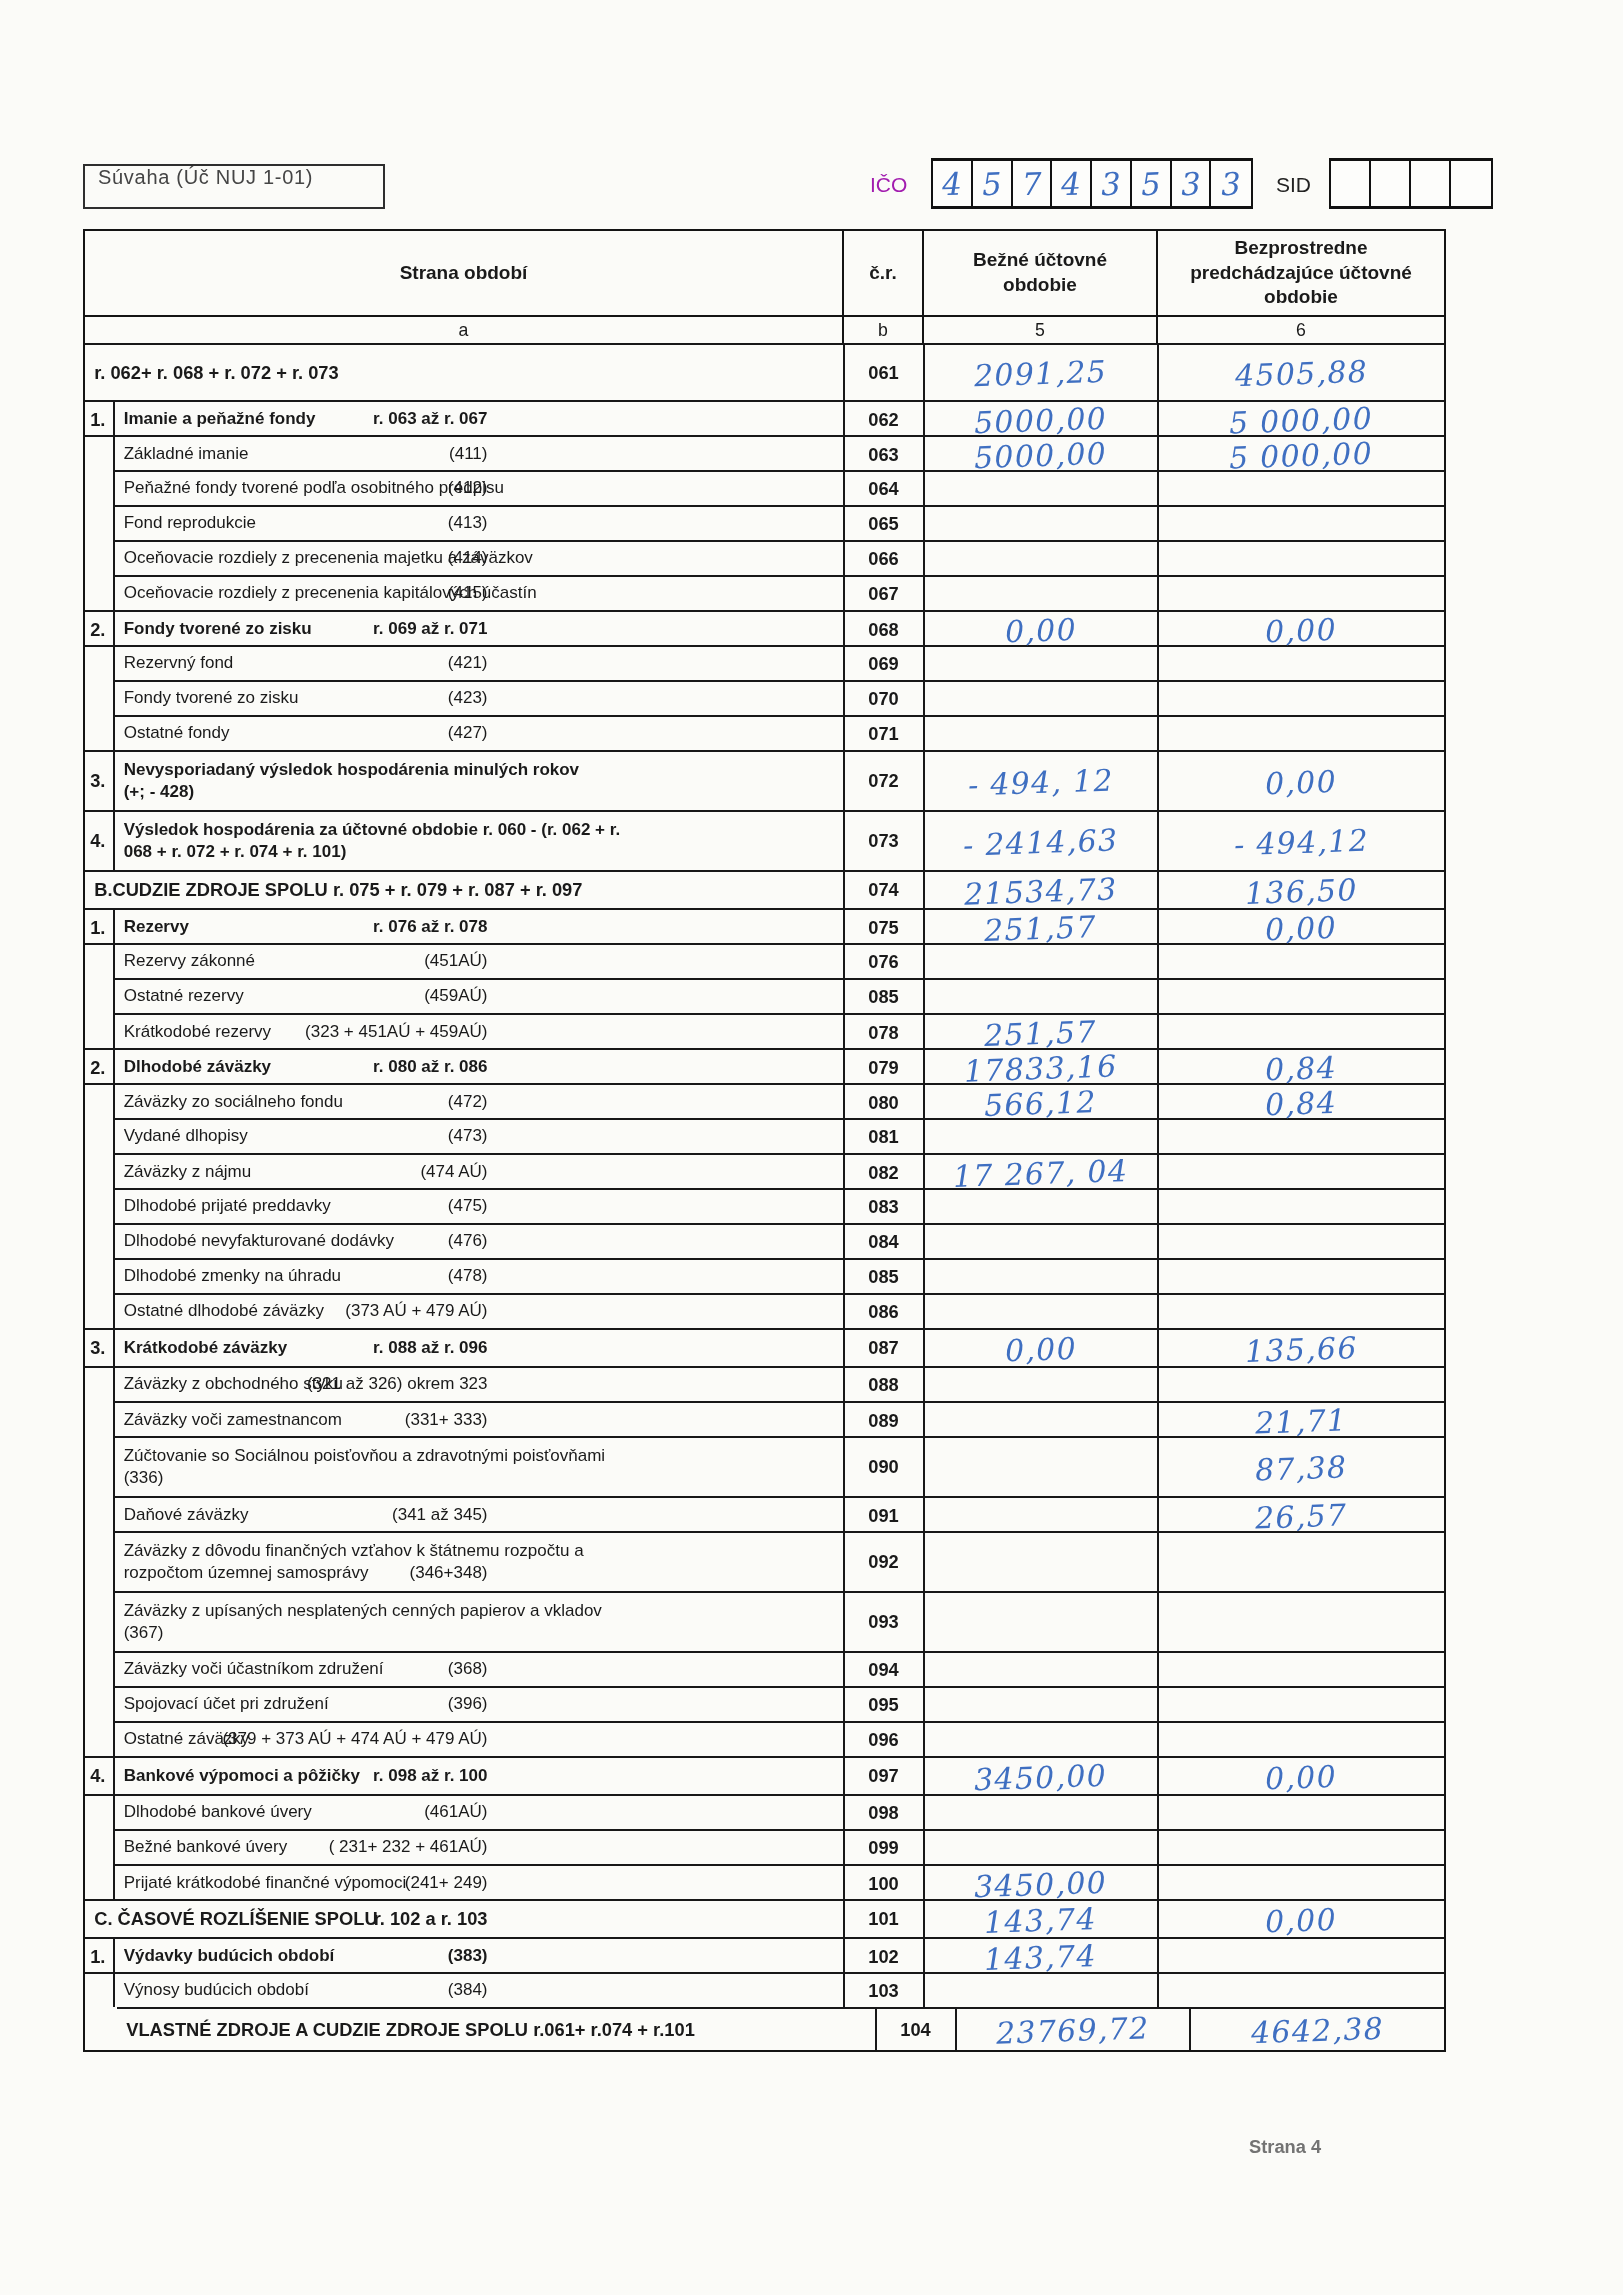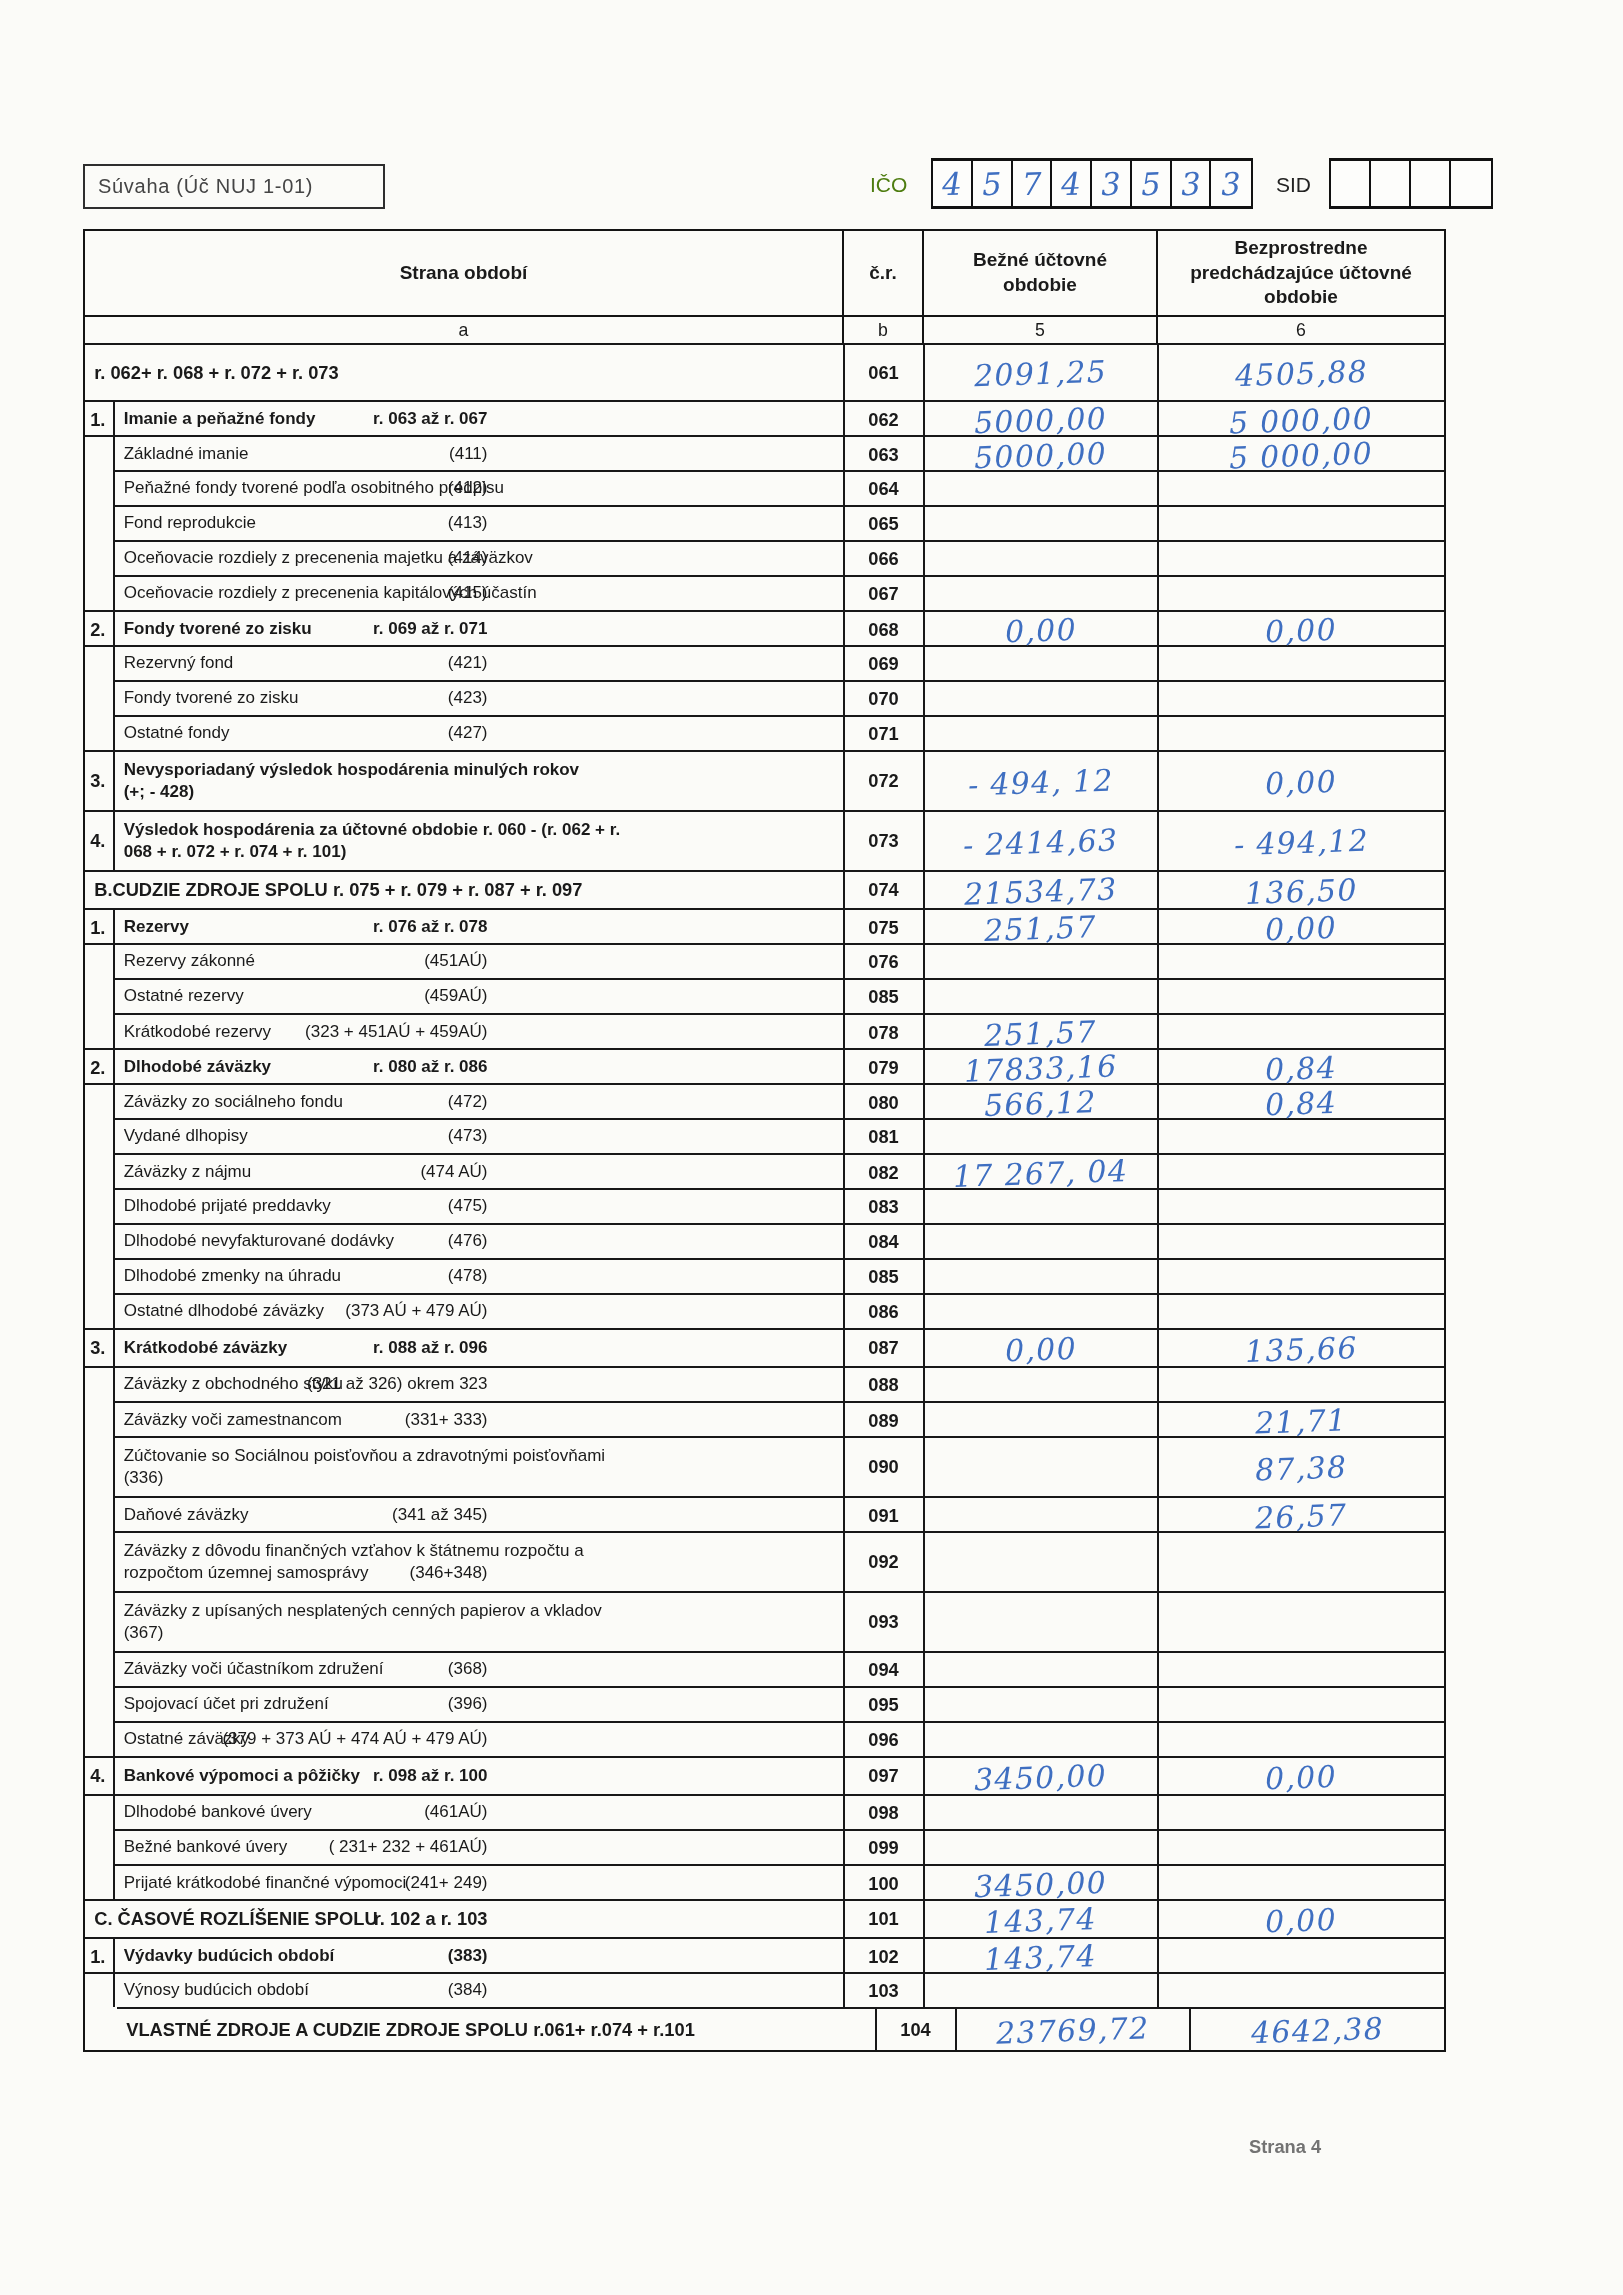--- a/index.html
+++ b/index.html
@@ -10,25 +10,25 @@
     background: #fbfbf8;
     font-family: "Liberation Sans", sans-serif;
     color: #1a1a1a;
     overflow: hidden;
   }
   
   .titlebox {
     position: absolute; left: 83px; top: 164px;
     width: 302px; height: 45px;
     border: 2px solid #2e2e2e;
-    display: flex; align-items: center;
+    display: flex; 
     padding-left: 13px;
     font-size: 20px; color: #454545; letter-spacing: 0.7px;
   }
-  .ico-label { position: absolute; left: 870px; top: 173px; font-size: 21px; color: #4d7c0f; }
+  .ico-label { position: absolute; left: 870px; top: 173px; font-size: 21px; color: #a21caf; }
   .ico-box {
     position: absolute; left: 931px; top: 158px;
     width: 322px; height: 51px;
     border: 2px solid #111; border-top-width: 3.9px; border-bottom-width: 3.9px;
     display: grid; grid-template-columns: repeat(8, 1fr);
     background: #fdfdfb;
   }
   .ico-cell { border-right: 2px solid #111; display: flex; align-items: center; justify-content: center; }
   .ico-cell:last-child { border-right: none; }
   .sid-label { position: absolute; left: 1276px; top: 173px; font-size: 21px; color: #222; }

